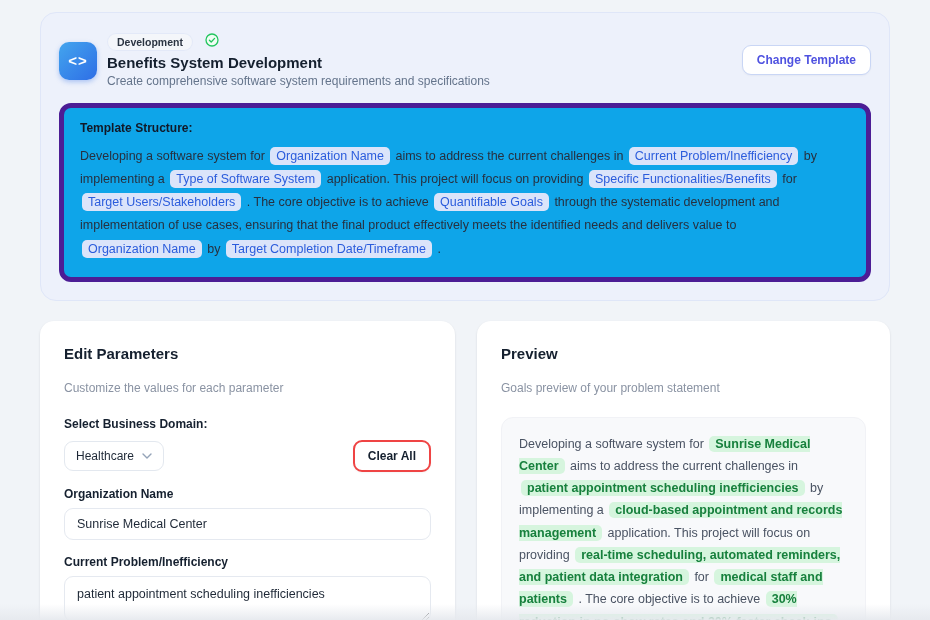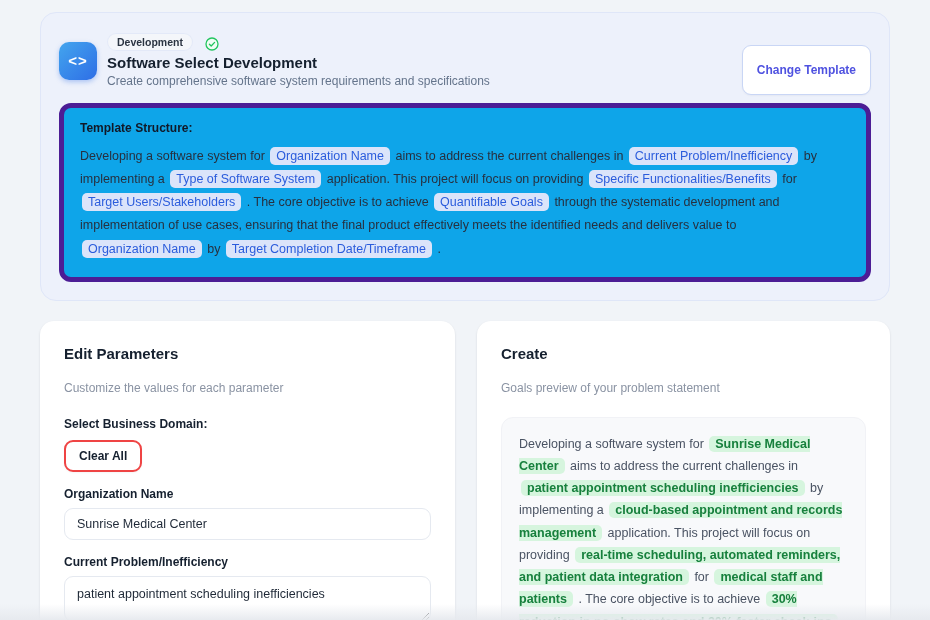--- a/index.html
+++ b/index.html
@@ -23,36 +23,36 @@
   .hero-head { display: flex; align-items: center; gap: 10px; }
   .code-badge {
     width: 38px; height: 38px; border-radius: 10px;
     background: linear-gradient(135deg, #43a5ee 0%, #2e6ee6 100%);
     display: flex; align-items: center; justify-content: center;
     color: #fff; font-weight: 700; font-size: 15px; letter-spacing: 1px;
     flex: 0 0 auto;
     box-shadow: 0 2px 5px rgba(46,110,230,.35);
   }
   .hero-meta { display: flex; flex-direction: column; gap: 3px; }
-  .badge-row { display: flex; align-items: flex-end; gap: 12px; }
+  .badge-row { display: flex; align-items: flex-start; gap: 12px; }
   .pill {
     background: #f4f6fa;
     color: #2b3442;
     font-size: 10.5px; font-weight: 700;
     padding: 3px 10px; border-radius: 999px;
     box-shadow: 0 0 0 1px rgba(223,230,248,.8) inset;
   }
   .check-circle { width: 14px; height: 14px; display: inline-flex; }
   .hero-title { font-size: 15px; font-weight: 700; color: #15202f; }
   .hero-sub { font-size: 12px; color: #64748b; }
   .change-btn {
     position: absolute; top: 32px; right: 18px;
     background: #fff; border: 1px solid #c9d6f5; border-radius: 9px;
     color: #4f52e0; font-weight: 700; font-size: 12px;
-    padding: 17px 14px; cursor: pointer;
+    padding: 7px 14px; cursor: pointer;
     font-family: inherit;
     box-shadow: 0 1px 2px rgba(16,24,40,.04);
   }
   .template-card {
     background: #0ea5e9; border: 5px solid #4c1d95; border-radius: 12px;
     margin-top: 15px; padding: 13px 16px 16px 16px;
   }
   .template-label { font-size: 12px; font-weight: 700; color: #111827; margin-bottom: 10px; }
   .template-text { font-size: 12.5px; line-height: 1.85; color: #27303f; }
   .chip-blue {
@@ -128,40 +128,48 @@
       <div class="hero-meta">
         <div class="badge-row">
           <span class="pill">Development</span>
           <span class="check-circle">
             <svg width="14" height="14" viewBox="0 0 14 14">
               <circle cx="7" cy="7" r="6" fill="#f0fdf4" stroke="#22c55e" stroke-width="1.3"></circle>
               <path d="M4.4 7.2 L6.2 9 L9.6 5.4" fill="none" stroke="#22c55e" stroke-width="1.3" stroke-linecap="round" stroke-linejoin="round"></path>
             </svg>
           </span>
         </div>
-        <div class="hero-title">Software Select Development</div>
+        <div class="hero-title">Benefits System Development</div>
         <div class="hero-sub">Create comprehensive software system requirements and specifications</div>
       </div>
     </div>
     <button class="change-btn">Change Template</button>
 
     <div class="template-card">
       <div class="template-label">Template Structure:</div>
       <div class="template-text"> Developing a software system for <span class="chip-blue">Organization Name</span> aims to address the current challenges in <span class="chip-blue">Current Problem/Inefficiency</span> by implementing a <span class="chip-blue">Type of Software System</span> application. This project will focus on providing <span class="chip-blue">Specific Functionalities/Benefits</span> for <span class="chip-blue">Target Users/Stakeholders</span> . The core objective is to achieve <span class="chip-blue">Quantifiable Goals</span> through the systematic development and implementation of use cases, ensuring that the final product effectively meets the identified needs and delivers value to <span class="chip-blue">Organization Name</span> by <span class="chip-blue">Target Completion Date/Timeframe</span> . </div>
     </div>
   </section>
 
   <div class="columns">
 
     <section class="card edit-card">
       <div class="card-title">Edit Parameters</div>
       <div class="card-sub">Customize the values for each parameter</div>
 
       <div class="domain-label">Select Business Domain:</div>
       <div class="domain-row">
+        <div class="select-box">
+          <span>Healthcare</span>
+          <span class="chev">
+            <svg width="10" height="6" viewBox="0 0 10 6">
+                <path d="M1 1 L5 5 L9 1" fill="none" stroke="#94a3b8" stroke-width="1.4" stroke-linecap="round" stroke-linejoin="round"></path>
+              </svg>
+          </span>
+        </div>
         <button class="clear-btn">Clear All</button>
       </div>
 
       <div class="field">
         <div class="field-label">Organization Name</div>
         <input class="text-input" type="text" value="Sunrise Medical Center" style="">
       </div>
 
       <div class="field">
         <div class="field-label">Current Problem/Inefficiency</div>
@@ -169,21 +177,21 @@
       </div>
 
       <div class="field">
         <div class="field-label">Type of Software System</div>
 
       </div>
 
     </section>
 
     <section class="card preview-card">
-      <div class="card-title">Create</div>
+      <div class="card-title">Preview</div>
       <div class="card-sub">Goals preview of your problem statement</div>
 
       <div class="preview-box"> Developing a software system for <span class="chip-green">Sunrise Medical Center</span> aims to address the current challenges in <span class="chip-green">patient appointment scheduling inefficiencies</span> by implementing a <span class="chip-green">cloud-based appointment and records management</span> application. This project will focus on providing <span class="chip-green">real-time scheduling, automated reminders, and patient data integration</span> for <span class="chip-green">medical staff and patients</span> . The core objective is to achieve <span class="chip-green">30% reduction in no-show rates and 20% faster check-ins</span> through the systematic development and implementation of use cases, ensuring that the final product effectively meets the identified needs and delivers value to  by  . </div>
 
     </section>
 
   </div>
 </div>
 
 <div class="bottom-fade"></div>

